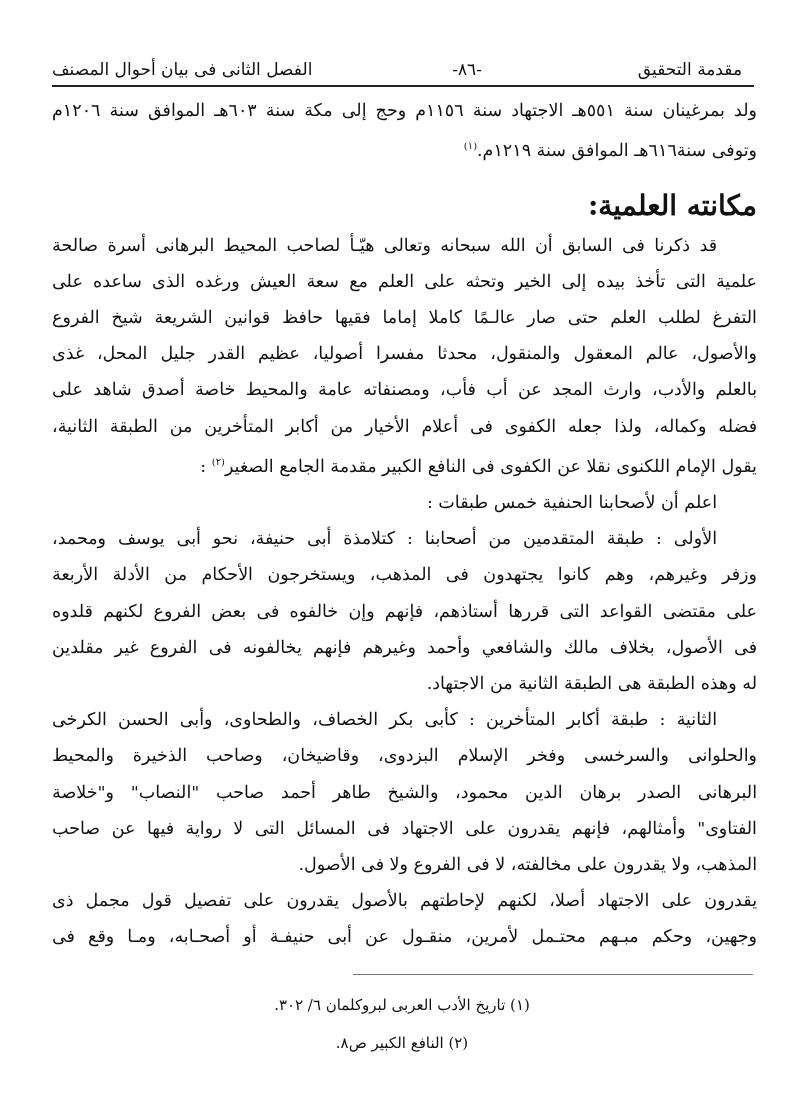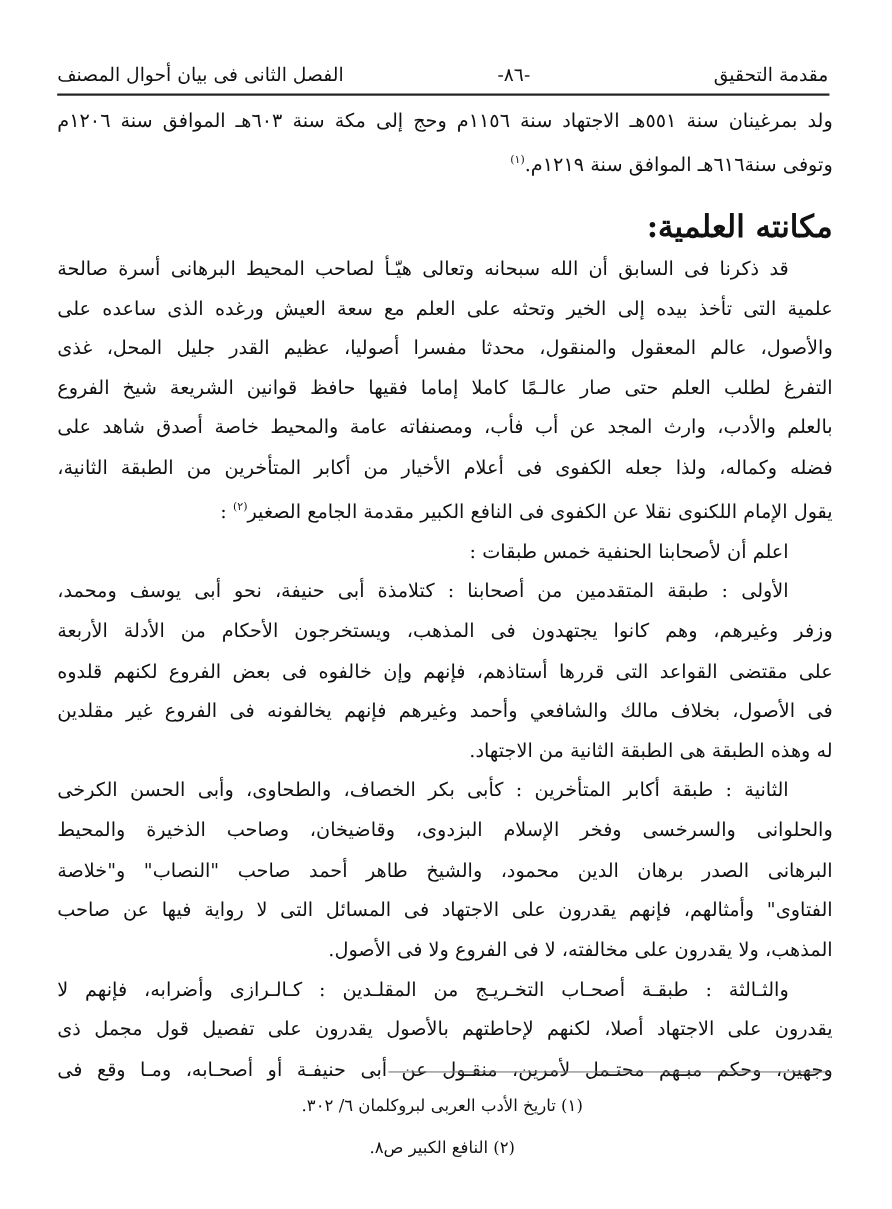--- a/index.html
+++ b/index.html
@@ -6,21 +6,21 @@
   body {
     width: 811px; height: 1099px; position: relative; overflow: hidden;
     font-family: "DejaVu Serif", "Liberation Serif", serif;
     color: #111111;
   }
   .page { position: absolute; left: 0; top: 0; width: 811px; height: 1099px; }
   .header {
     position: absolute; left: 52px; top: 56px; width: 702px; height: 28px;
     direction: rtl; font-size: 17px; line-height: 26px;
   }
-  .header .h-right { position: absolute; right: 1px; top: 0; }
+  .header .h-right { position: absolute; right: 12px; top: 0; }
   .header .h-center { position: absolute; right: 272px; top: 0; }
   .header .h-left { position: absolute; left: 0; top: 0; }
   .header-rule {
     position: absolute; left: 52px; top: 85px; width: 702px; height: 2px; background: #222;
   }
   .body-text {
     position: absolute; left: 52px; top: 92px; width: 705px;
     direction: rtl; text-align: justify; font-size: 17.5px; line-height: 36.2px;
   }
   .line { display: block; white-space: nowrap; text-align-last: justify; text-align: justify; }
@@ -50,41 +50,40 @@
   <div class="header-rule"></div>
 
   <div class="body-text">
     <span class="line">ولد بمرغينان سنة ٥٥١هـ الاجتهاد سنة ١١٥٦م وحج إلى مكة سنة ٦٠٣هـ الموافق سنة ١٢٠٦م</span>
     <span class="line short"><span>وتوفى سنة٦١٦هـ الموافق سنة ١٢١٩م.</span><sup>(١)</sup></span>
 
     <span class="heading">مكانته العلمية:</span>
 
     <span class="line indent">قد ذكرنا فى السابق أن الله سبحانه وتعالى هيّـأ لصاحب المحيط البرهانى أسرة صالحة</span>
     <span class="line">علمية التى تأخذ بيده إلى الخير وتحثه على العلم مع سعة العيش ورغده الذى ساعده على</span>
+    <span class="line">التفرغ لطلب العلم حتى صار عالـمًا كاملا إماما فقيها حافظ قوانين الشريعة شيخ الفروع</span>
     <span class="line">والأصول، عالم المعقول والمنقول، محدثا مفسرا أصوليا، عظيم القدر جليل المحل، غذى</span>
-    <span class="line">التفرغ لطلب العلم حتى صار عالـمًا كاملا إماما فقيها حافظ قوانين الشريعة شيخ الفروع</span>
     <span class="line">بالعلم والأدب،  وارث المجد عن أب فأب، ومصنفاته عامة والمحيط خاصة أصدق شاهد على</span>
     <span class="line">فضله وكماله، ولذا جعله الكفوى فى أعلام الأخيار من أكابر المتأخرين من الطبقة الثانية،</span>
     <span class="line short"><span>يقول الإمام اللكنوى نقلا عن الكفوى فى النافع الكبير مقدمة الجامع الصغير</span><sup>(٢)</sup> <span>:</span></span>
 
     <span class="line short indent">اعلم أن لأصحابنا الحنفية خمس طبقات :</span>
 
     <span class="line indent">الأولى : طبقة المتقدمين من أصحابنا : كتلامذة أبى حنيفة، نحو أبى يوسف ومحمد،</span>
     <span class="line">وزفر وغيرهم، وهم كانوا يجتهدون فى المذهب، ويستخرجون الأحكام من الأدلة الأربعة</span>
     <span class="line">على مقتضى القواعد التى قررها أستاذهم،  فإنهم وإن خالفوه فى بعض الفروع لكنهم قلدوه</span>
     <span class="line">فى الأصول،  بخلاف مالك والشافعي وأحمد وغيرهم فإنهم يخالفونه فى الفروع غير مقلدين</span>
     <span class="line short">له وهذه الطبقة هى الطبقة الثانية من الاجتهاد.</span>
 
     <span class="line indent">الثانية : طبقة أكابر المتأخرين : كأبى بكر الخصاف، والطحاوى، وأبى الحسن الكرخى</span>
     <span class="line">والحلوانى والسرخسى وفخر الإسلام البزدوى، وقاضيخان، وصاحب الذخيرة والمحيط</span>
     <span class="line">البرهانى الصدر برهان الدين محمود، والشيخ طاهر أحمد صاحب "النصاب" و"خلاصة</span>
     <span class="line">الفتاوى" وأمثالهم،  فإنهم يقدرون على الاجتهاد فى المسائل التى لا رواية فيها عن صاحب</span>
     <span class="line short">المذهب، ولا يقدرون على مخالفته، لا فى الفروع ولا فى الأصول.</span>
 
-    <span class="line indent">والثـالثة : طبقـة أصحـاب التخـريـج من المقلـدين : كـالـرازى وأضرابه،  فإنهم لا</span>
     <span class="line">يقدرون على الاجتهاد أصلا،  لكنهم لإحاطتهم بالأصول يقدرون على تفصيل قول مجمل ذى</span>
     <span class="line">وجهين، وحكم مبـهم محتـمل لأمرين، منقـول عن أبى حنيفـة أو أصحـابه، ومـا وقع فى</span>
   </div>
 
   <div class="fn-rule"></div>
 
   <div class="footnotes">
     <span class="footnote">(١) تاريخ الأدب العربى لبروكلمان ٦/ ٣٠٢.</span>
     <span class="footnote">(٢) النافع الكبير ص٨.</span>
   </div>

